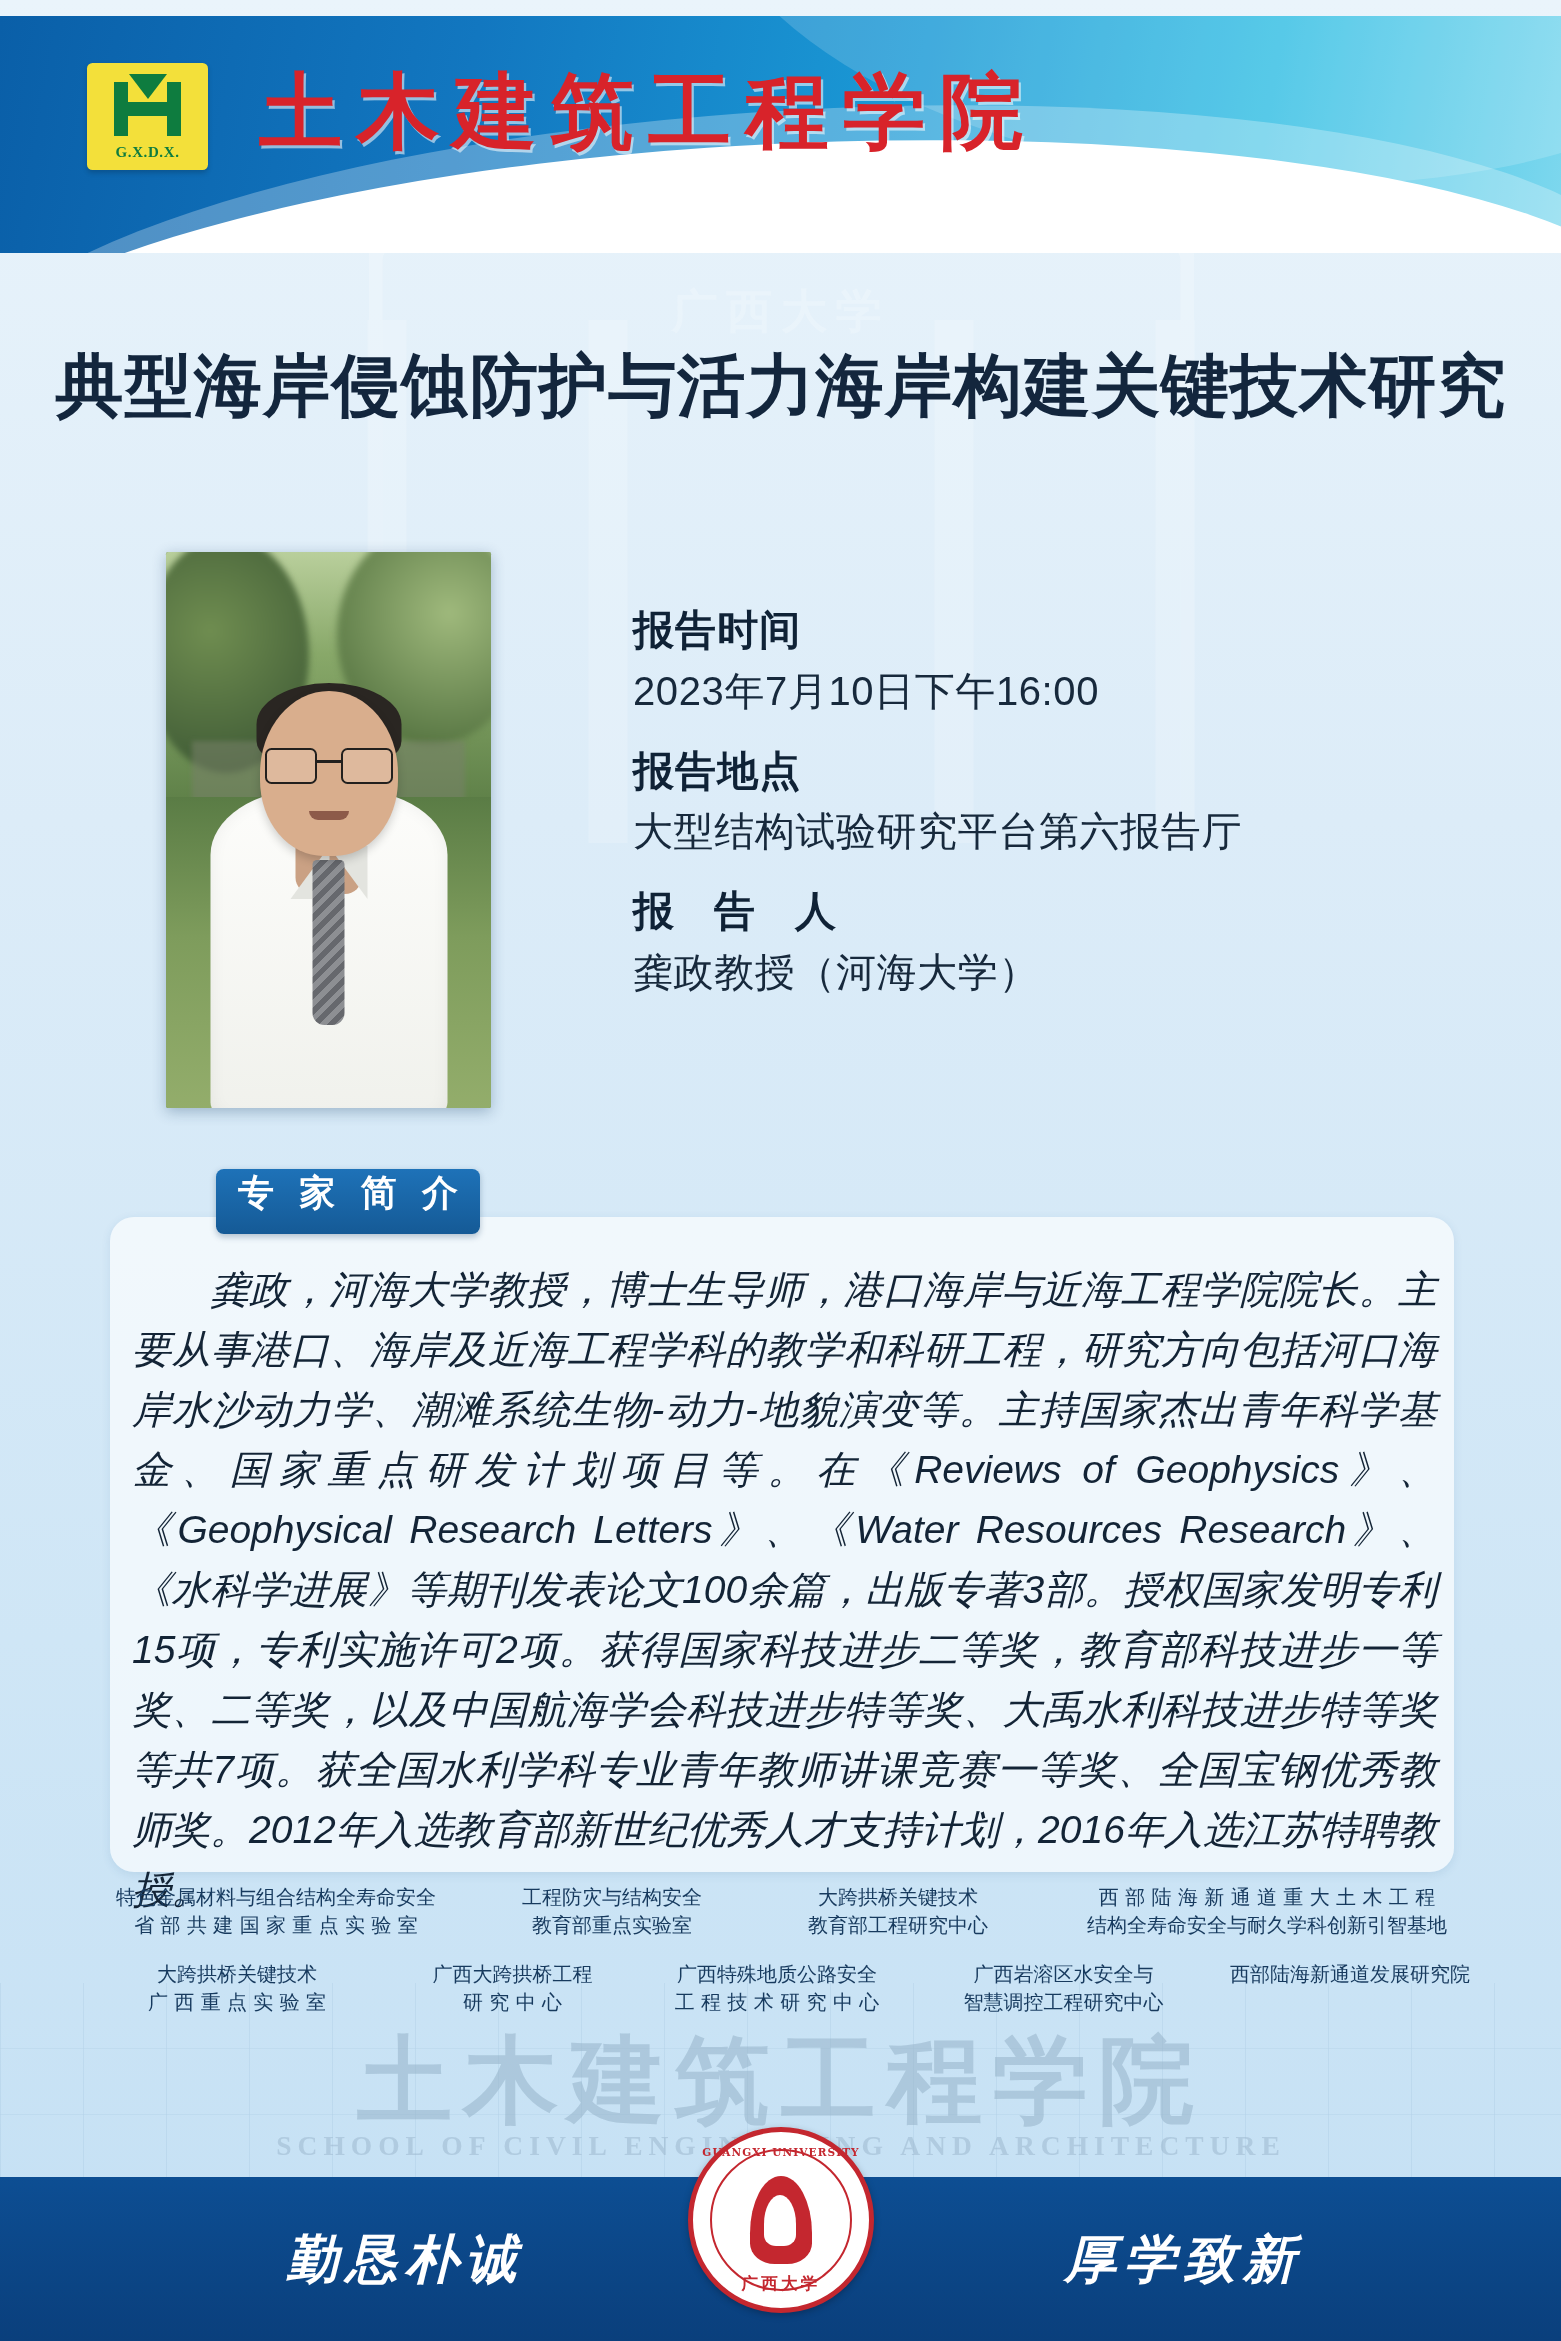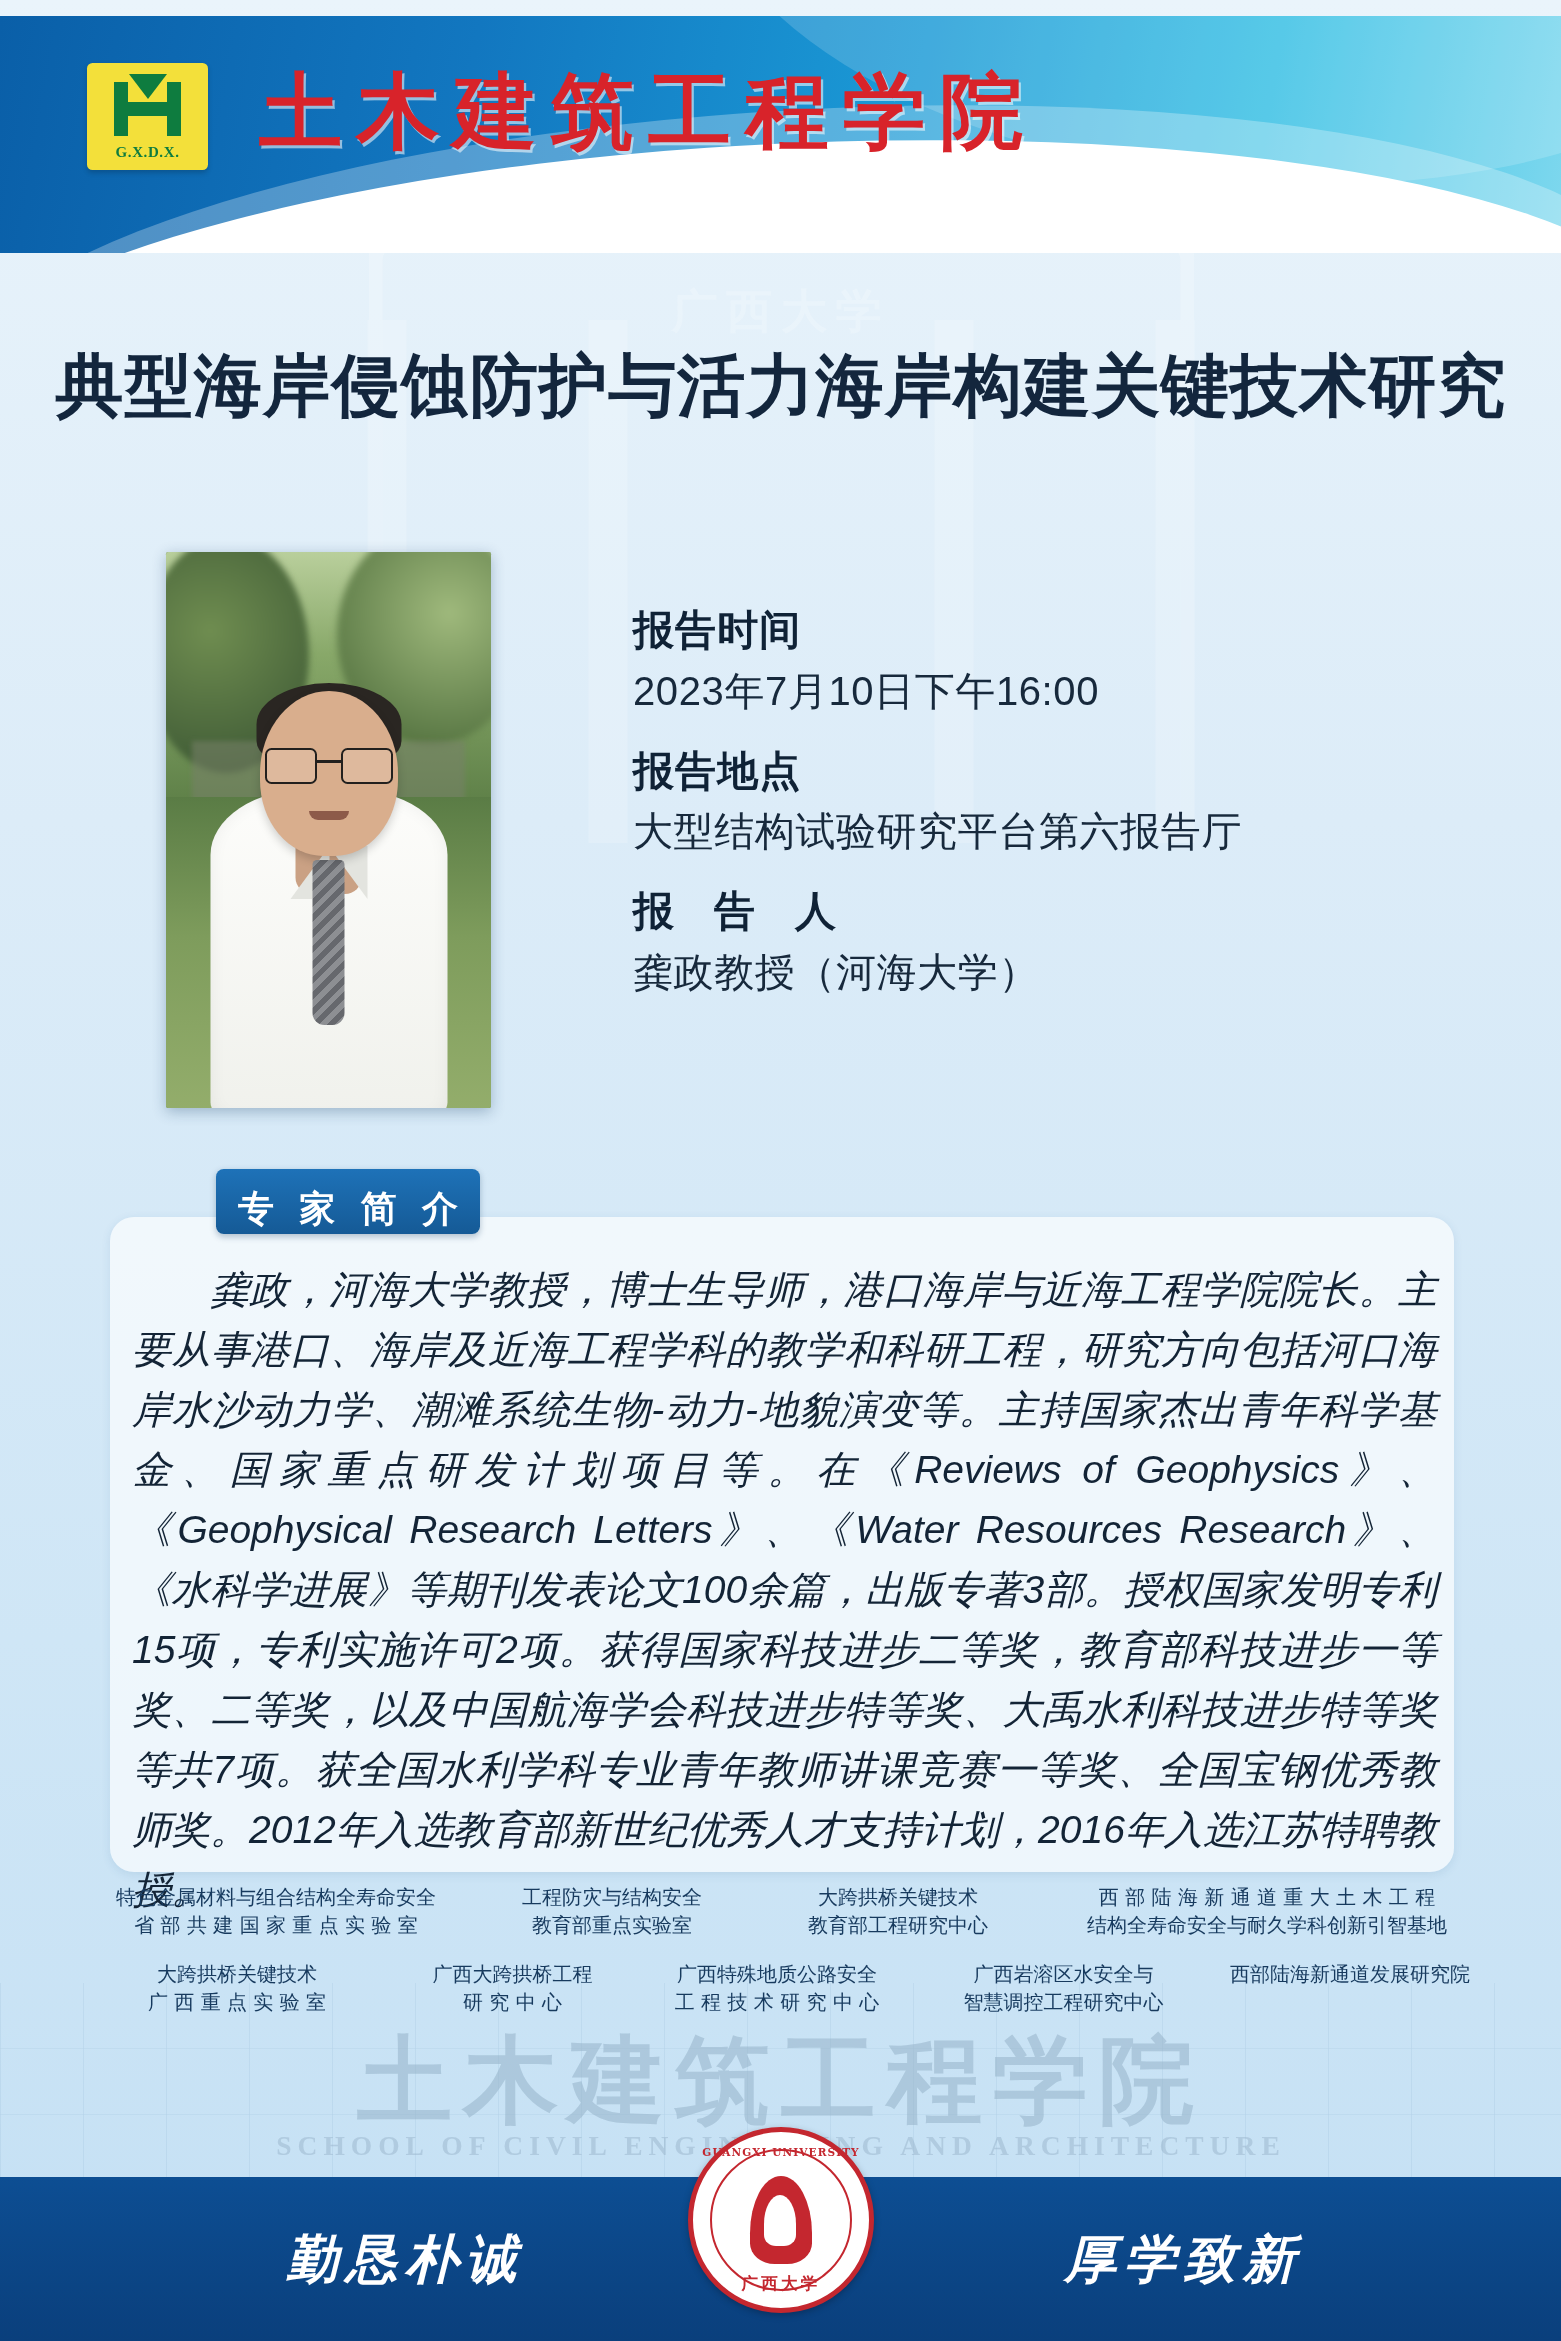--- a/index.html
+++ b/index.html
@@ -324,21 +324,21 @@
 
   
   .bio-tab {
     position: absolute;
     left: 216px; top: 1169px;
     width: 264px; height: 65px;
     background: linear-gradient(180deg, #1e72b8 0%, #155a96 100%);
     border-radius: 7.7px;
     box-shadow: 0 2.8px 6.6px rgba(10,50,90,0.28);
     display: flex;
-    align-items: flex-end;
+    align-items: flex-start;
     justify-content: center;
   }
   .bio-tab span {
     color: #ffffff;
     font-size: 36px;
     font-weight: bold;
     letter-spacing: 7.7px;
     text-indent: 7.7px;
   }
   .bio-card {

